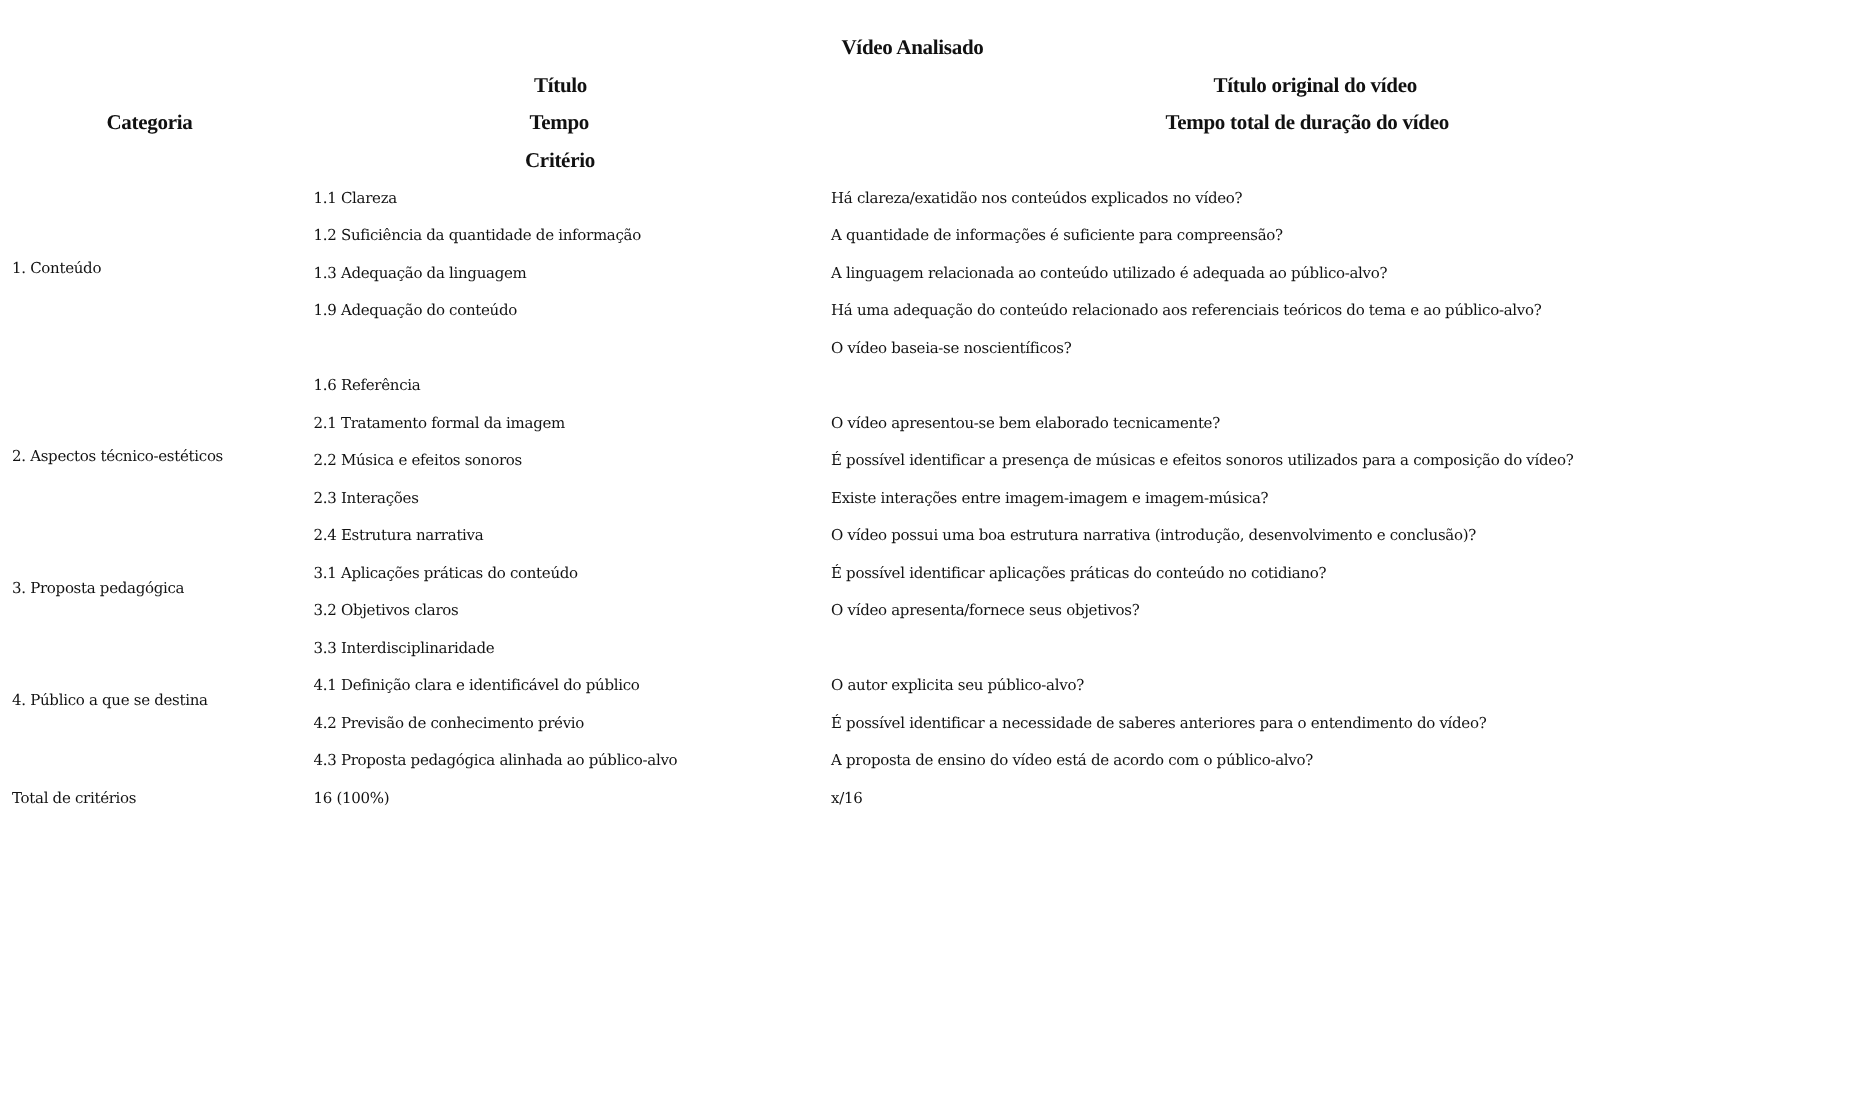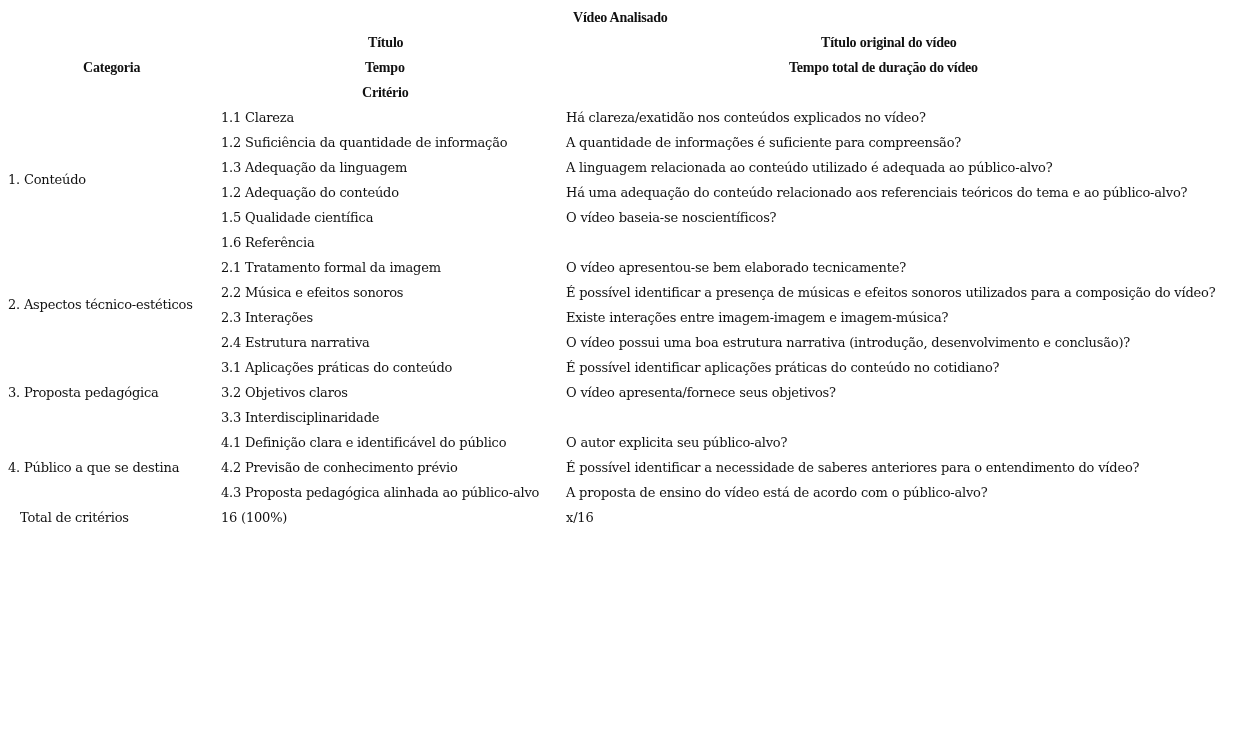--- a/index.html
+++ b/index.html
@@ -1,24 +1,24 @@
 <!DOCTYPE html>
 <html><head>
   <meta charset="utf-8">
   <style>
     html, body { margin: 0; padding: 0; background: #ffffff; }
     body {
       width: 1241px; height: 737px; overflow: hidden; position: relative;
       font-family: "DejaVu Serif", "Liberation Serif", serif;
       color: #111111;
     }
-    .row { position: absolute; left: 12px; width: 1084px; height: 25px; }
+    .row { position: absolute; left: 0; width: 1084px; height: 25px; margin-top: 15px; }
     .cell {
       position: absolute; top: 0; height: 25px; line-height: 25px;
-      font-size: 13px; white-space: nowrap; letter-spacing: -0.2px;
+      font-size: 10px; white-space: nowrap; letter-spacing: -0.2px;
     }
     .hdr { font-family: "Liberation Serif", "DejaVu Serif", serif; font-weight: bold; font-size: 14px; }
     .c-cat { left: 8px; }
     .c-crit { left: 209px; }
     .c-q { left: 554px; }
   </style>
 </head>
 <body>
 
 <div>
@@ -50,25 +50,24 @@
   </div>
   <div class="row" style="top:130px;">
     <span class="cell c-crit">1.2 Suficiência da quantidade de informação</span>
     <span class="cell c-q">A quantidade de informações é suficiente para compreensão?</span>
   </div>
   <div class="row" style="top:155px;">
     <span class="cell c-crit">1.3 Adequação da linguagem</span>
     <span class="cell c-q">A linguagem relacionada ao conteúdo utilizado é adequada ao público-alvo?</span>
   </div>
   <div class="row" style="top:180px;">
-    <span class="cell c-crit">1.2 Adequação do conteúdo</span>
+    <span class="cell c-crit">1.9 Adequação do conteúdo</span>
     <span class="cell c-q">Há uma adequação do conteúdo relacionado aos referenciais teóricos do tema e ao público-alvo?</span>
   </div>
   <div class="row" style="top:205px;">
-    <span class="cell c-crit">1.5 Qualidade científica</span>
     <span class="cell c-q">O vídeo baseia-se noscientíficos?</span>
   </div>
   <div class="row" style="top:230px;">
     <span class="cell c-crit">1.6 Referência</span>
   </div>
   <div class="row" style="top:255px;">
     <span class="cell c-crit">2.1 Tratamento formal da imagem</span>
     <span class="cell c-q">O vídeo apresentou-se bem elaborado tecnicamente?</span>
   </div>
   <div class="row" style="top:280px;">

